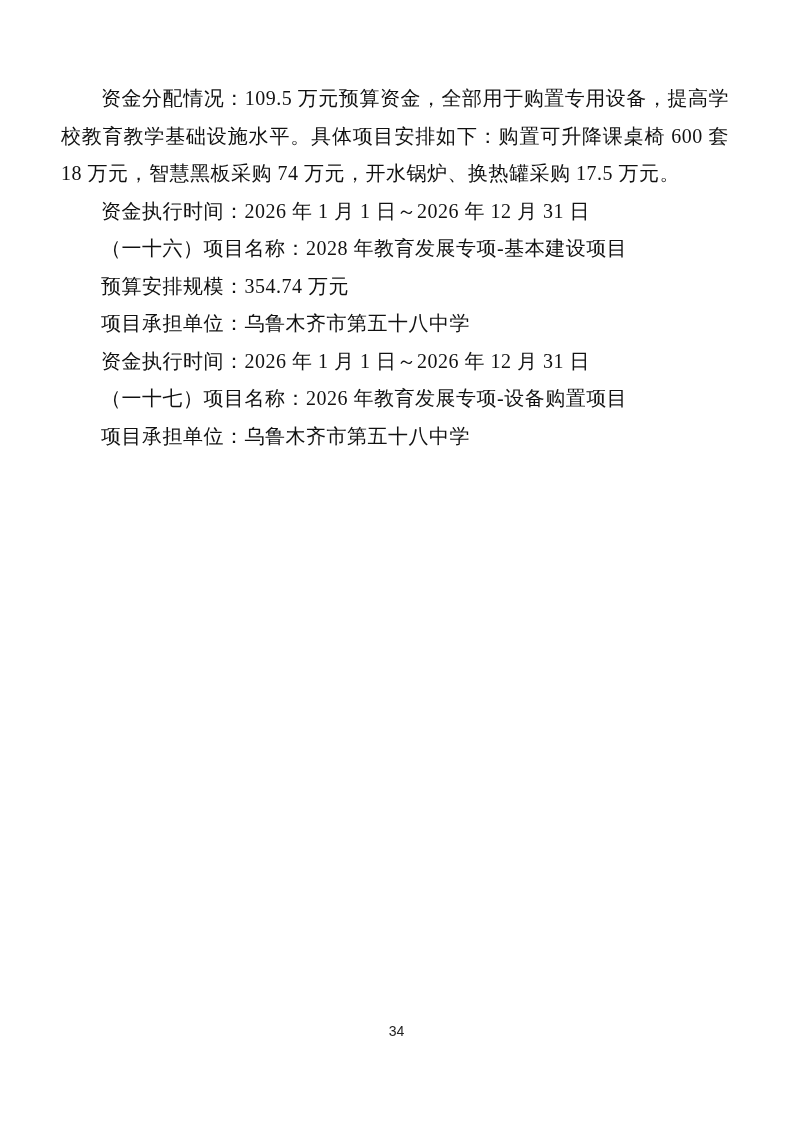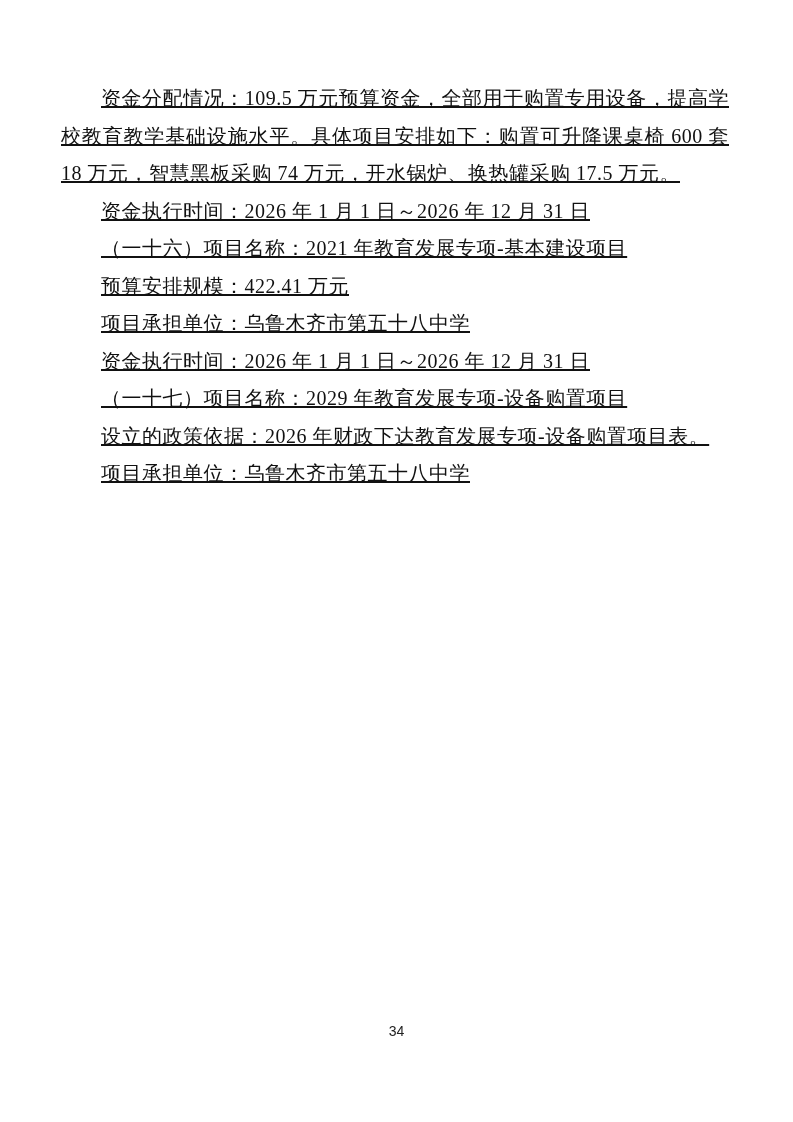--- a/index.html
+++ b/index.html
@@ -16,21 +16,20 @@
     font-family: "Liberation Serif", "DejaVu Serif", serif;
     color: #111111;
   }
   .content {
     position: absolute;
     top: 80px;
     left: 61px;
     width: 668px;
     text-align: justify;
     text-justify: inter-ideograph;
-    text-decoration: underline;
   }
   .content p {
     margin: 0;
     padding: 0;
     font-size: 20px;
     line-height: 37.5px;
     text-indent: 2em;
     letter-spacing: 0.5px;
     word-break: break-all;
   }
@@ -47,24 +46,23 @@
     color: #222222;
   }
 </style>
 </head>
 <body>
 
 <div class="page">
   <div class="content">
     <p>资金分配情况：109.5 万元预算资金，全部用于购置专用设备，提高学校教育教学基础设施水平。具体项目安排如下：购置可升降课桌椅 600 套 18 万元，智慧黑板采购 74 万元，开水锅炉、换热罐采购 17.5 万元。</p>
     <p>资金执行时间：2026 年 1 月 1 日～2026 年 12 月 31 日</p>
-    <p>（一十六）项目名称：2021 年教育发展专项-基本建设项目</p>
-    <p>预算安排规模：422.41 万元</p>
+    <p>（一十六）项目名称：2028 年教育发展专项-基本建设项目</p>
+    <p>预算安排规模：354.74 万元</p>
     <p>项目承担单位：乌鲁木齐市第五十八中学</p>
     <p>资金执行时间：2026 年 1 月 1 日～2026 年 12 月 31 日</p>
-    <p>（一十七）项目名称：2029 年教育发展专项-设备购置项目</p>
-    <p>设立的政策依据：2026 年财政下达教育发展专项-设备购置项目表。</p>
+    <p>（一十七）项目名称：2026 年教育发展专项-设备购置项目</p>
     <p>项目承担单位：乌鲁木齐市第五十八中学</p>
   </div>
   <div class="footer">
     <span>34</span>
   </div>
 </div>
 
 </body></html>

